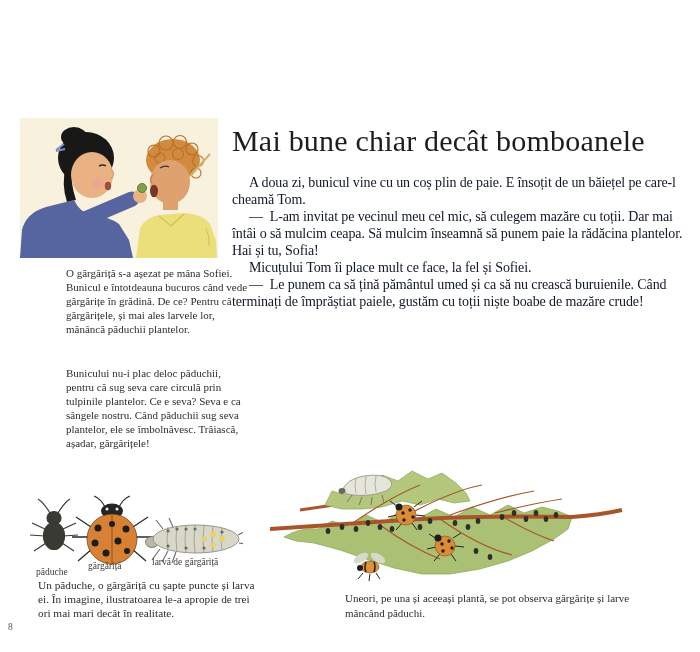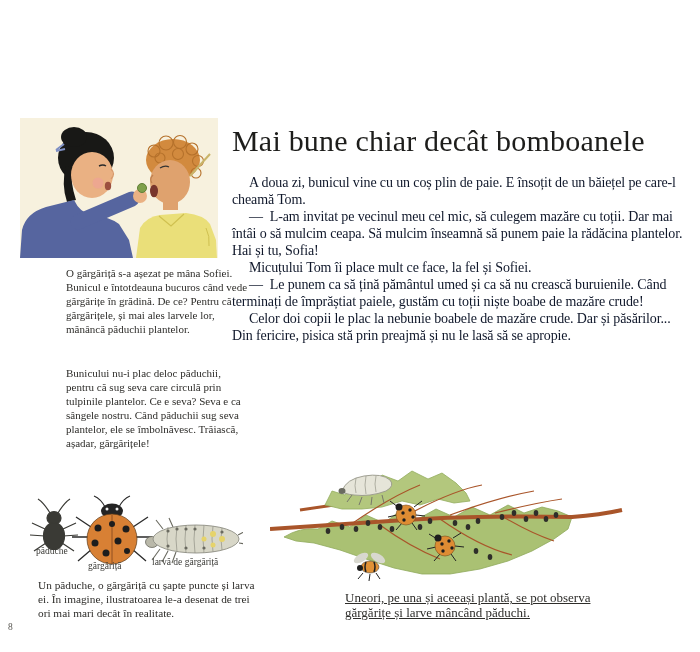--- a/index.html
+++ b/index.html
@@ -24,21 +24,21 @@
     font-size:11px;line-height:14px;color:#2e2d2a;margin-left:28px;
   }
   .note1{top:266px;}
   .note2{top:366px;}
   .diagram-caption{
     left:38px;top:578px;width:222px;
     font-size:11.3px;line-height:14px;color:#2e2d2a;
   }
   .leaf-caption{
     left:345px;top:591px;width:285px;
-    font-size:13px;line-height:14.5px;color:#2e2d2a;text-decoration:underline;
+    font-size:11px;line-height:14.5px;color:#2e2d2a;
   }
   .bug-label{
     position:absolute;font-size:9.5px;color:#3a3a36;white-space:nowrap;
   }
   .page-number{
     left:8px;top:622px;font-size:9.5px;color:#55534e;
   }
   svg{display:block;}
 </style>
 </head>
@@ -85,21 +85,20 @@
   </g>
 </svg>
 
 <h1 class="abs page-title">Mai bune chiar decât bomboanele</h1>
 
 <div class="abs story">
   <p>A doua zi, bunicul vine cu un coș plin de paie. E însoțit de un băiețel pe care-l cheamă Tom.</p>
   <p>— L-am invitat pe vecinul meu cel mic, să culegem mazăre cu toții. Dar mai întâi o să mulcim ceapa. Să mulcim înseamnă să punem paie la rădăcina plantelor. Hai și tu, Sofia!</p>
   <p>Micuțului Tom îi place mult ce face, la fel și Sofiei.</p>
   <p>— Le punem ca să țină pământul umed și ca să nu crească buruienile. Când terminați de împrăștiat paiele, gustăm cu toții niște boabe de mazăre crude!</p>
-  <p>Celor doi copii le plac la nebunie boabele de mazăre crude. Dar și păsărilor... Din fericire, pisica stă prin preajmă și nu le lasă să se apropie.</p>
 </div>
 
 <div class="abs sidebar-note note1">O gărgăriță s-a așezat pe mâna Sofiei. Bunicul e întotdeauna bucuros când vede gărgărițe în grădină. De ce? Pentru că gărgărițele, și mai ales larvele lor, mănâncă păduchii plantelor.</div>
 <div class="abs sidebar-note note2">Bunicului nu-i plac deloc păduchii, pentru că sug seva care circulă prin tulpinile plantelor. Ce e seva? Seva e ca sângele nostru. Când păduchii sug seva plantelor, ele se îmbolnăvesc. Trăiască, așadar, gărgărițele!</div>
 
 <svg class="abs" style="left:28px;top:495px" width="215" height="80" viewBox="0 0 215 80">
   <g stroke="#3a3a35" stroke-width="1.2">
     <path d="M22,18 Q16,8 10,4" fill="none"></path>
     <path d="M30,18 Q36,8 42,4" fill="none"></path>
     <path d="M17,34 L4,28 M17,41 L2,40 M18,48 L6,56 M35,34 L48,28 M35,41 L50,40 M34,48 L46,56" fill="none"></path>
@@ -150,25 +149,25 @@
         <circle cx="176" cy="53" r="1.6"></circle>
     </g>
     <g fill="#e6d36a">
       <circle cx="185" cy="39" r="3"></circle>
         <circle cx="194" cy="44" r="3"></circle>
       <circle cx="185" cy="50" r="2.5"></circle>
         <circle cx="176" cy="44" r="2.5"></circle>
     </g>
   </g>
 </svg>
-<span class="bug-label" style="left:36px;top:546px">păduche</span>
+<span class="bug-label" style="left:36px;top:567px">păduche</span>
 <span class="bug-label" style="left:88px;top:561px">gărgăriță</span>
 <span class="bug-label" style="left:152px;top:557px">larvă de gărgăriță</span>
 
-<div class="abs diagram-caption">Un păduche, o gărgăriță cu șapte puncte și larva ei. În imagine, ilustratoarea le-a desenat de trei ori mai mari decât în realitate.</div>
+<div class="abs diagram-caption">Un păduche, o gărgăriță cu șapte puncte și larva ei. În imagine, ilustratoarea le-a apropie de trei ori mai mari decât în realitate.</div>
 
 <svg class="abs" style="left:270px;top:455px" width="365" height="135" viewBox="0 0 365 135">
   <path d="M30,55 Q90,46 150,38" stroke="#a9552a" stroke-width="3" fill="none"></path>
   <polygon points="55,50 62,36 75,40 84,26 100,32 112,20 128,26 142,16 158,24 172,18 186,28 196,38 200,46 184,48 168,44 150,50 132,46 112,52 92,54 72,54" fill="#b3c77d" stroke="#93ad5e" stroke-width="0.8"></polygon>
   <path d="M14,82 Q30,72 48,74 L62,66 L80,72 L96,60 L114,68 L130,56 L148,64 L166,54 L184,62 L202,52 L220,60 L238,50 L254,58 L272,52 L288,56 L302,62 L298,74 L284,84 L262,96 L238,106 L210,114 L180,119 L152,119 L124,113 L96,104 L70,95 L44,88 L26,86 Z" fill="#aac173" stroke="#8fa95c" stroke-width="0.8"></path>
   <path d="M0,74 Q60,70 120,66 Q200,60 302,62 Q330,60 352,55" stroke="#a9552a" stroke-width="4" fill="none"></path>
   <g stroke="#a9552a" stroke-width="1.2" fill="none">
     <path d="M80,70 Q120,42 150,30"></path>
       <path d="M130,64 Q180,36 212,30"></path>
     <path d="M180,60 Q230,42 264,36"></path>

